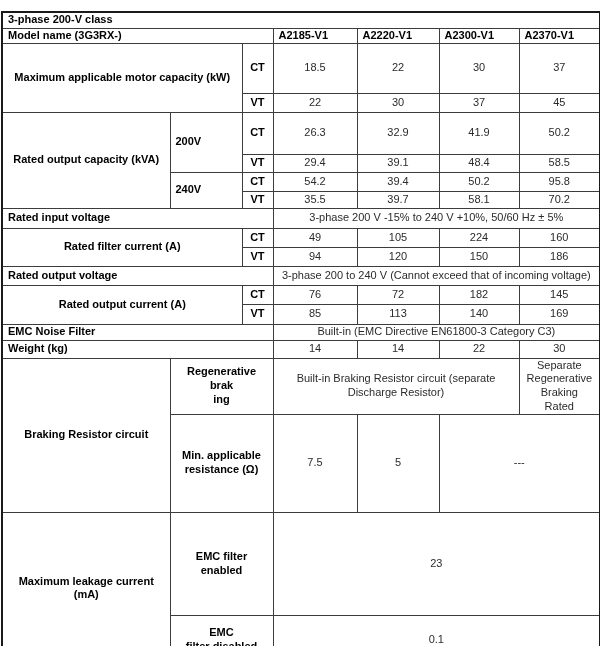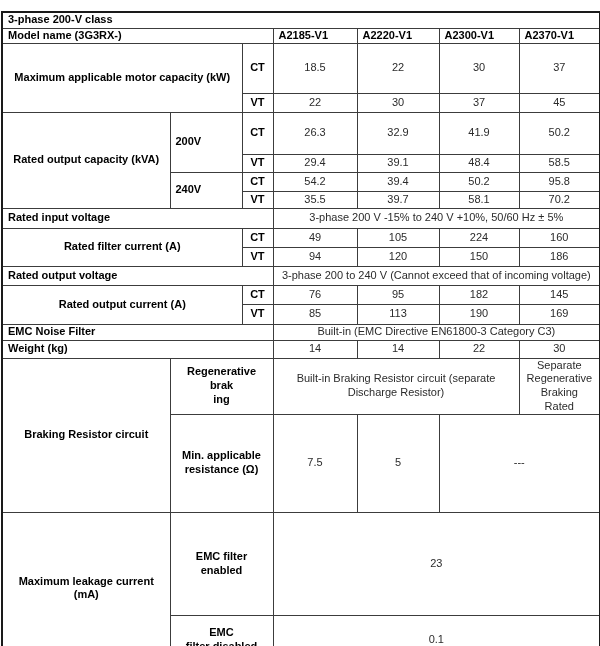--- a/index.html
+++ b/index.html
@@ -136,29 +136,29 @@
 
   <tr style="height:19px">
     <td colspan="3" class="lbl left">Rated output voltage</td>
     <td colspan="4" class="center">3-phase 200 to 240 V (Cannot exceed that of incoming voltage)</td>
   </tr>
 
   <tr style="height:19px">
     <td colspan="2" rowspan="2" class="lbl center">Rated output current (A)</td>
     <td class="lbl center">CT</td>
     <td class="num">76</td>
-    <td class="num">95</td>
+    <td class="num">72</td>
     <td class="num">182</td>
     <td class="num">145</td>
   </tr>
   <tr style="height:20px">
     <td class="lbl center">VT</td>
     <td class="num">85</td>
     <td class="num">113</td>
-    <td class="num">190</td>
+    <td class="num">140</td>
     <td class="num">169</td>
   </tr>
 
   <tr style="height:16px">
     <td colspan="3" class="lbl left">EMC Noise Filter</td>
     <td colspan="4" class="center">Built-in (EMC Directive EN61800-3 Category C3)</td>
   </tr>
 
   <tr style="height:18px">
     <td colspan="3" class="lbl left">Weight (kg)</td>

